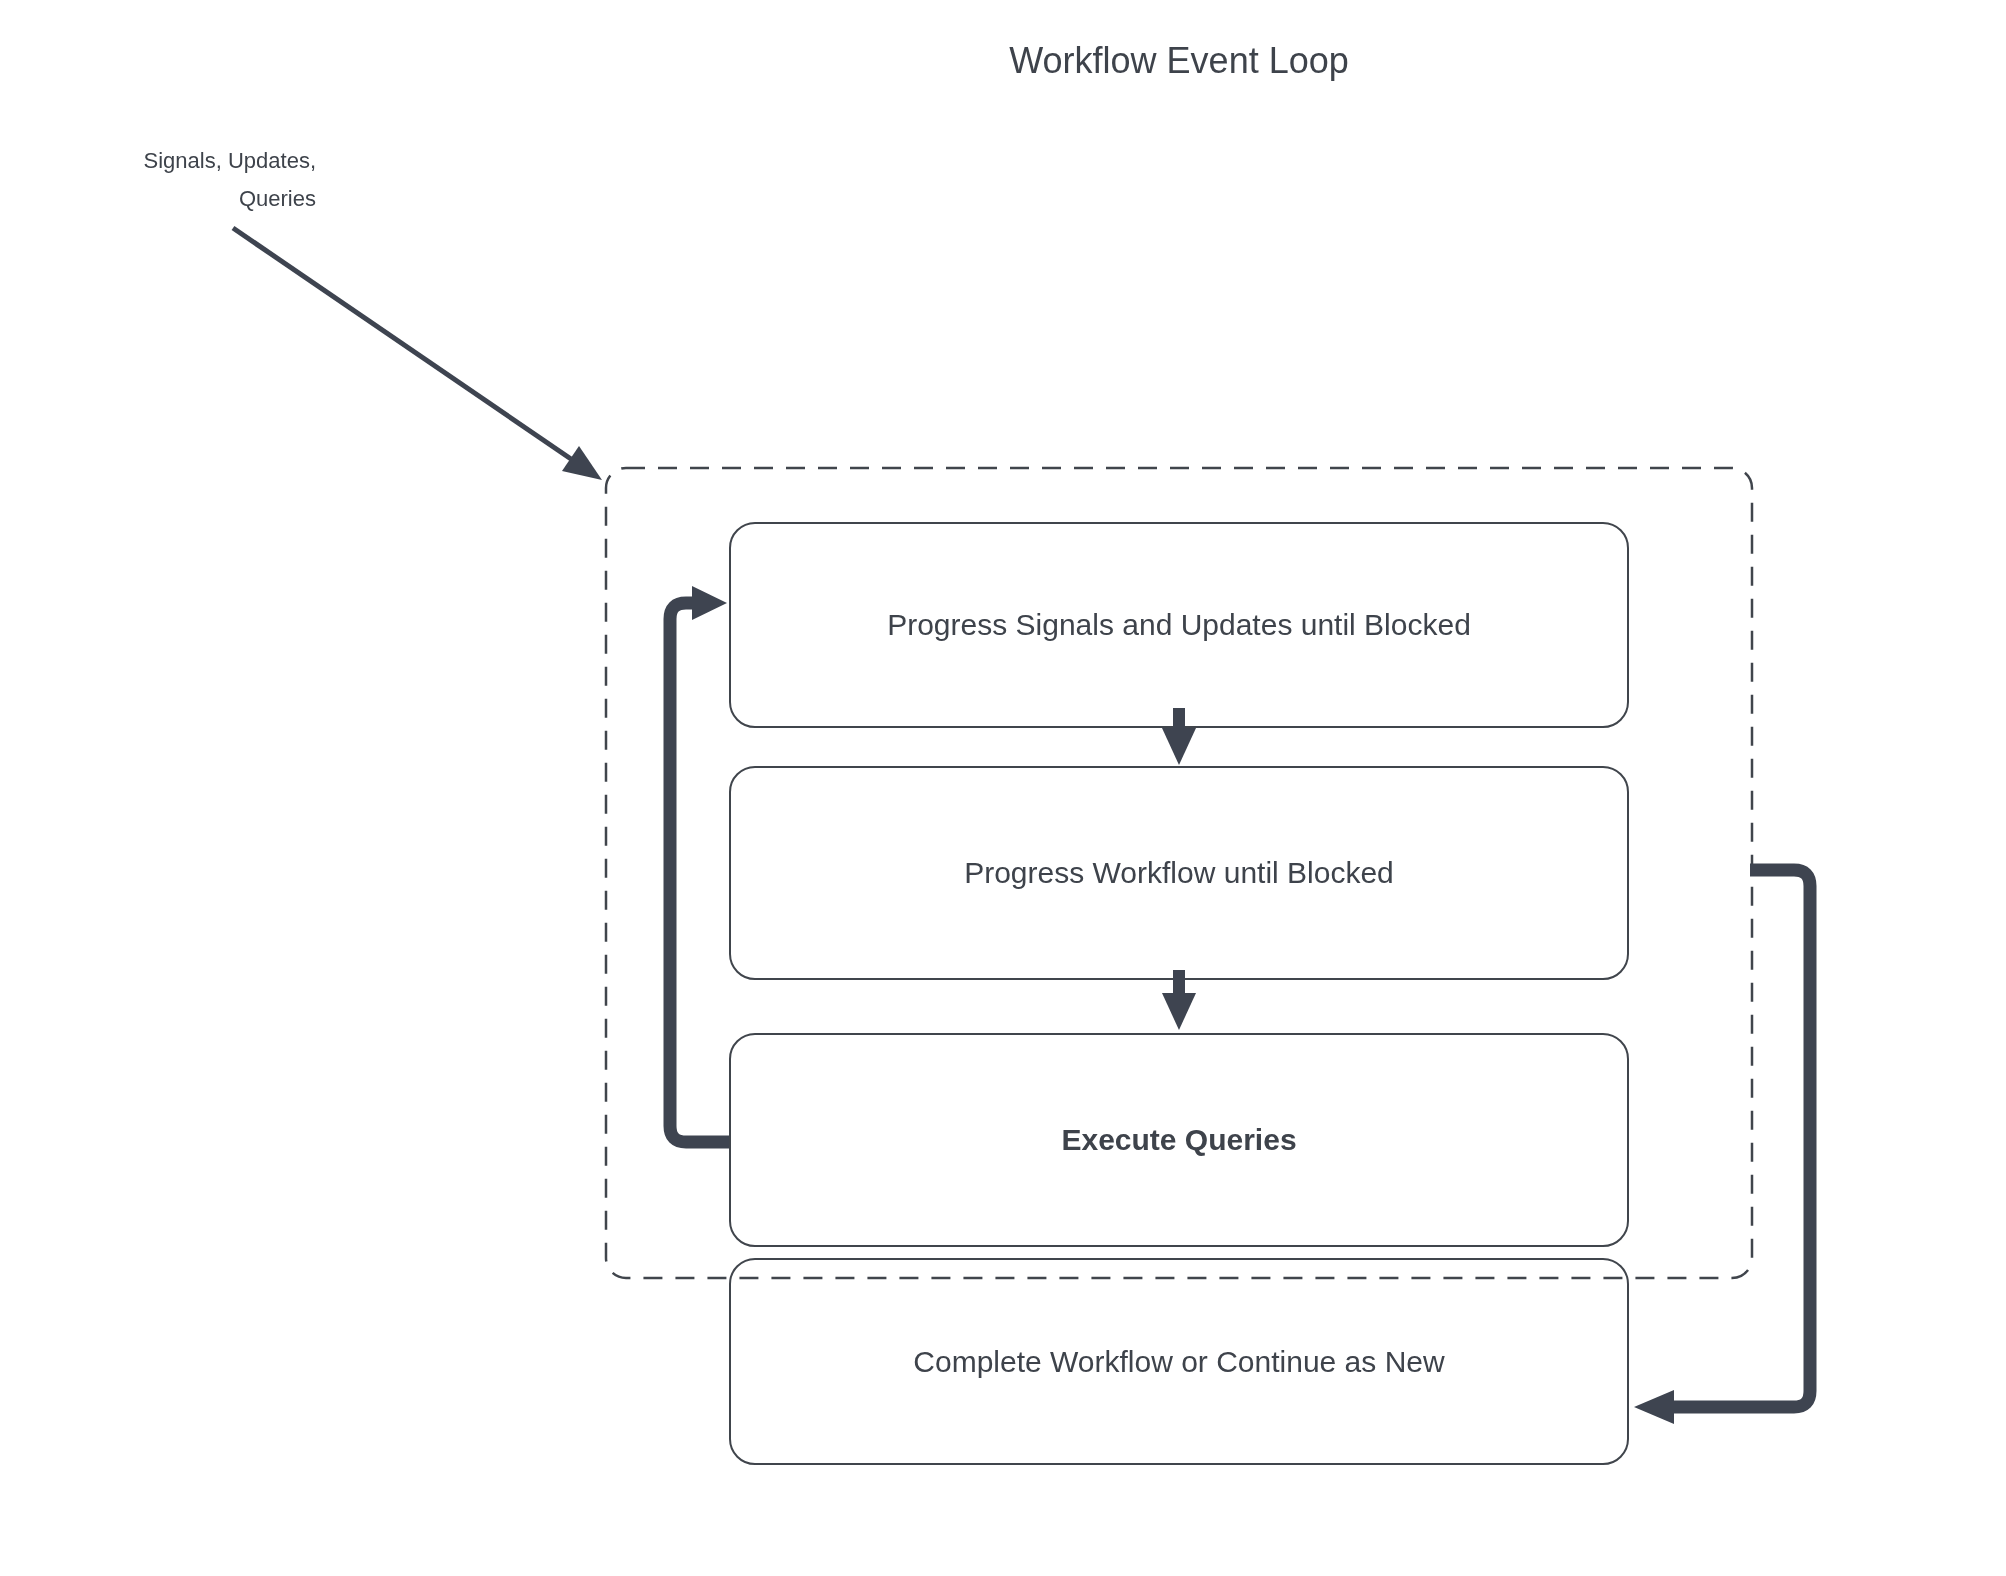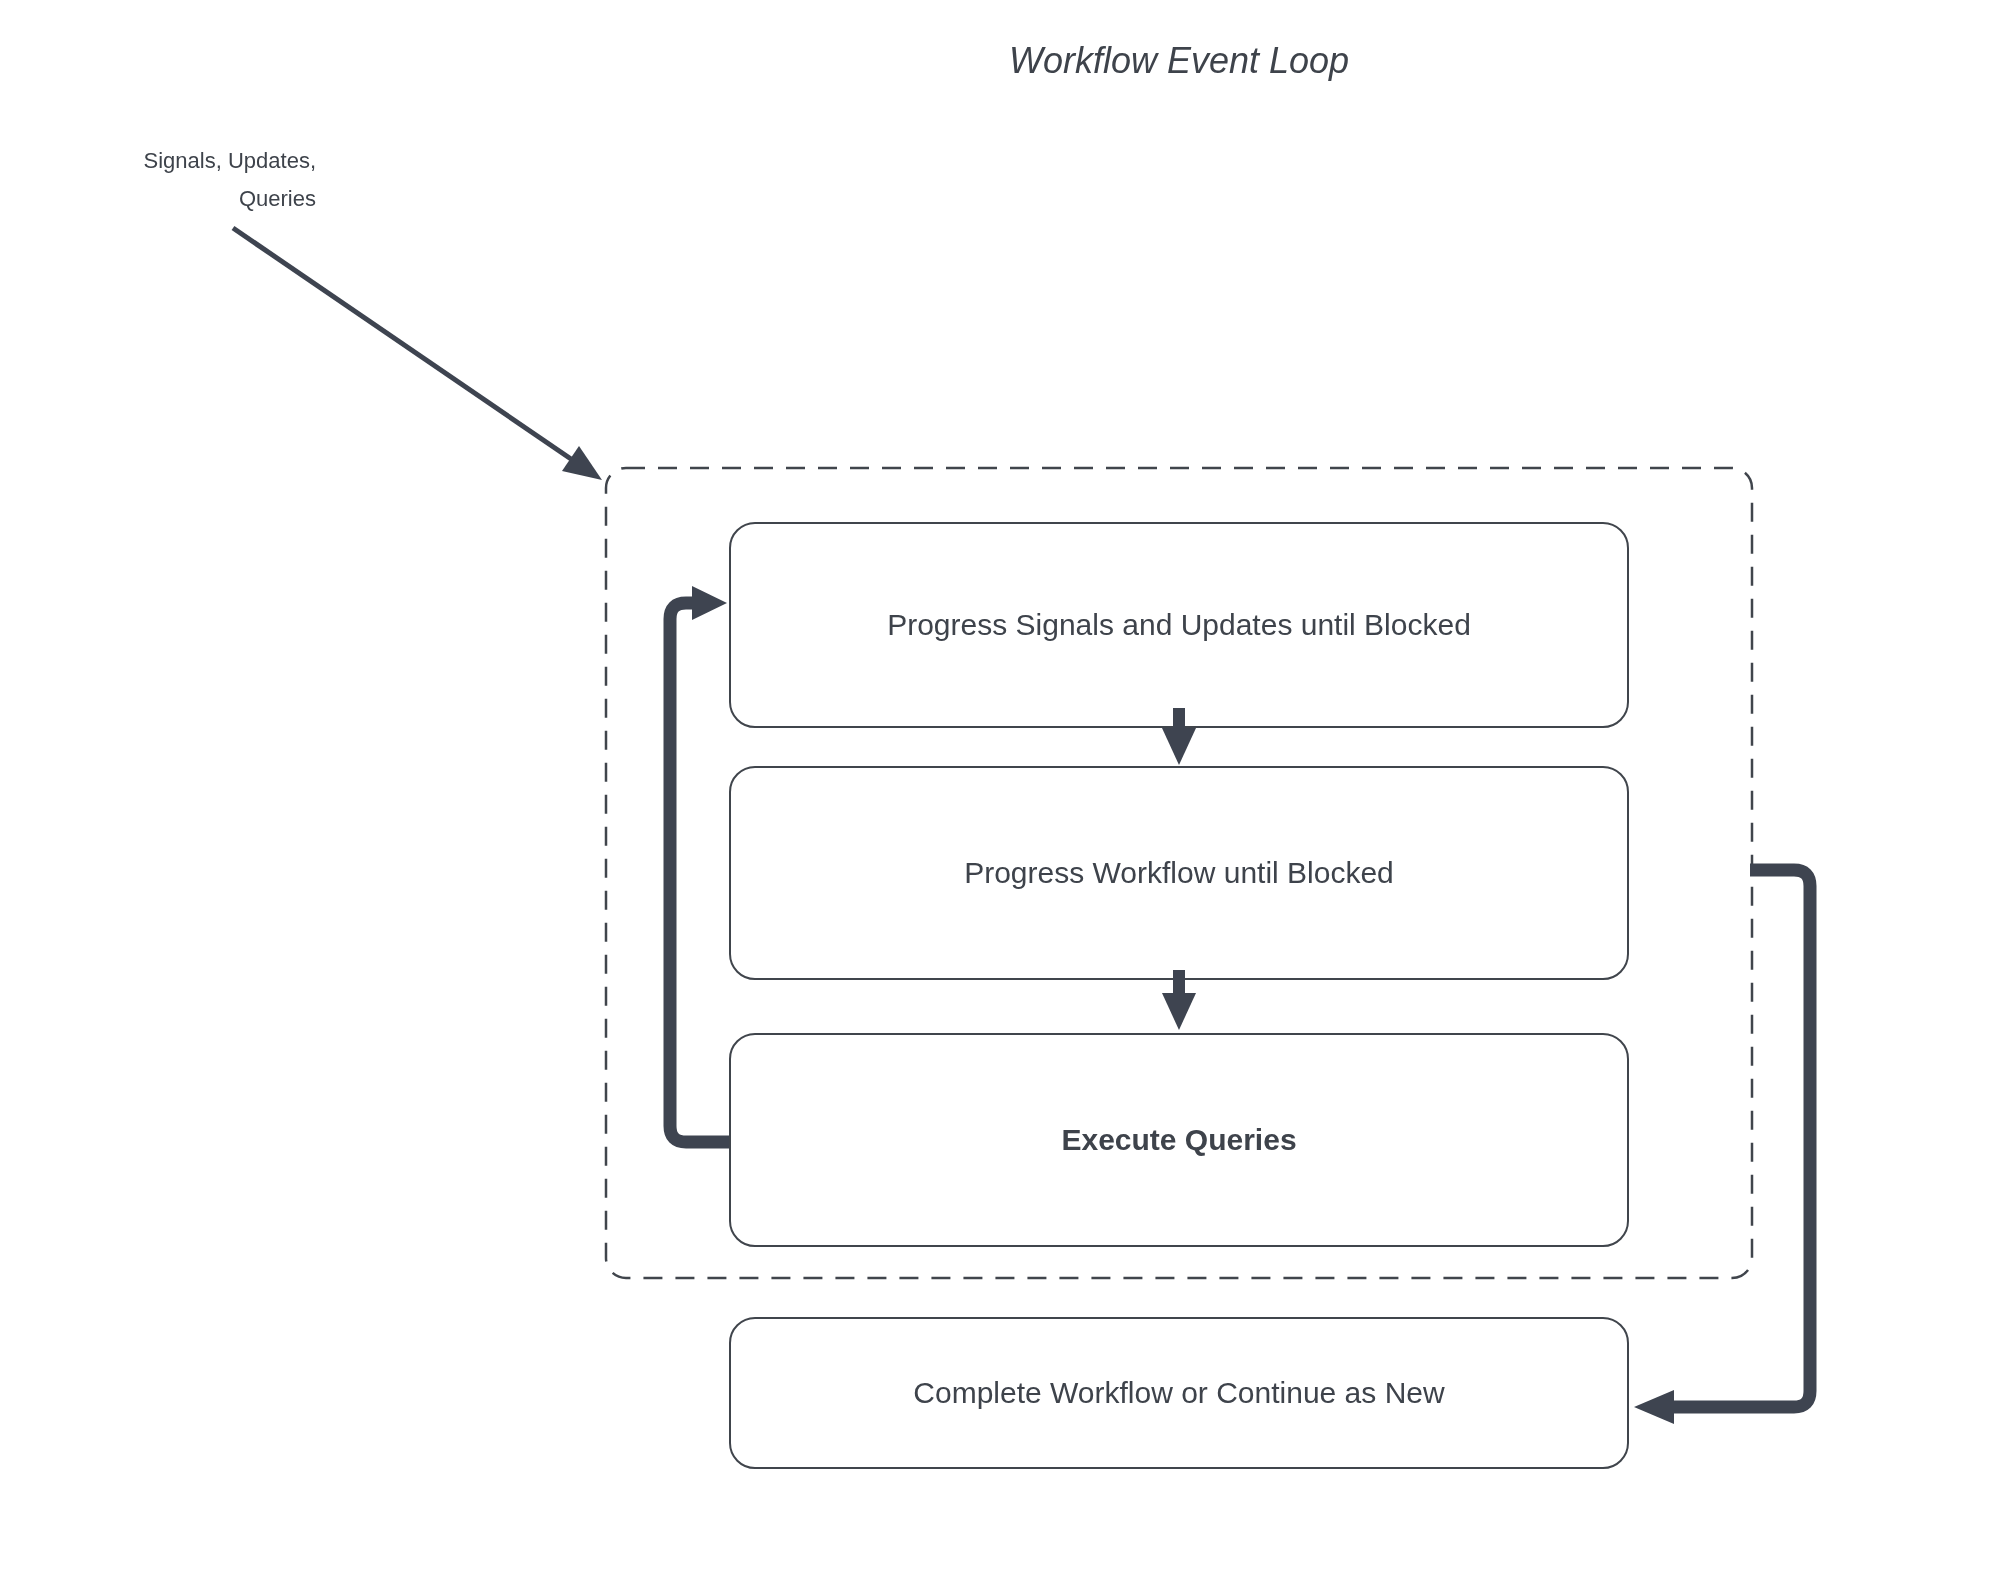--- a/index.html
+++ b/index.html
@@ -16,21 +16,20 @@
     overflow: hidden;
     color: #3e434b;
   }
   .diagram-title {
     position: absolute;
     left: 729px;
     top: 40px;
     width: 900px;
     text-align: center;
     font-size: 36px;
-    font-style: italic;
     color: #3e434b;
   }
   .annotation {
     position: absolute;
     left: 16px;
     top: 142px;
     width: 300px;
     text-align: right;
     font-size: 22px;
     line-height: 38px;
@@ -48,21 +47,21 @@
     align-items: center;
     justify-content: center;
     text-align: center;
     font-size: 30px;
     color: #3e434b;
   }
   .node-initialize        { top: 228px;  height: 209px; }
   .node-progress-signals  { top: 500px;  height: 206px; margin-top: 22px; }
   .node-progress-workflow { top: 766px;  height: 214px; }
   .node-execute-queries   { top: 1033px; height: 214px; font-weight: bold; }
-  .node-complete          { top: 1317px; height: 152px; }
+  .node-complete          { top: 1258px; height: 207px; }
   .edge-layer {
     position: absolute;
     left: 0;
     top: 0;
     width: 2006px;
     height: 1576px;
     pointer-events: none;
   }
 </style>
 </head>

